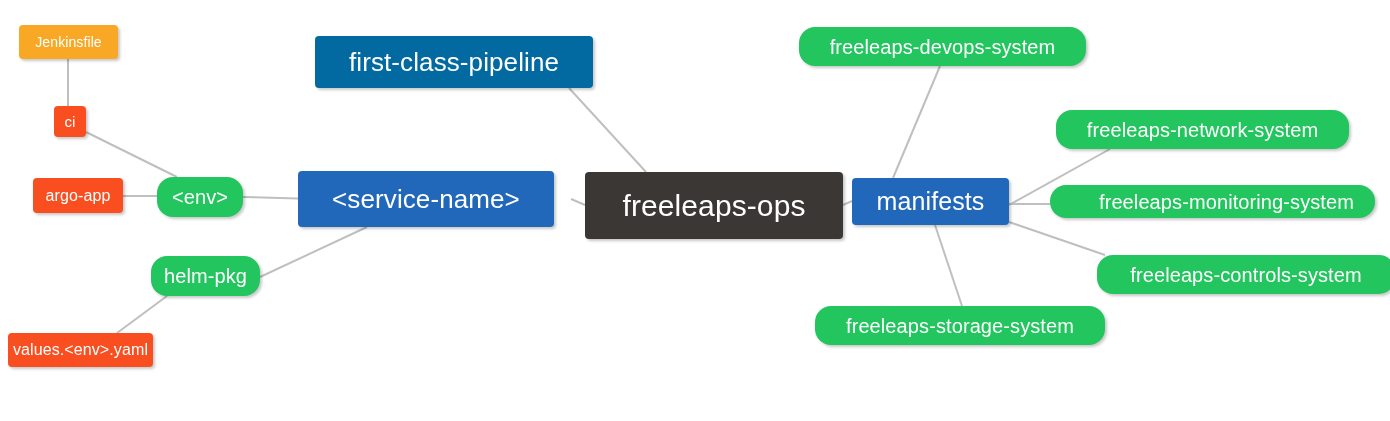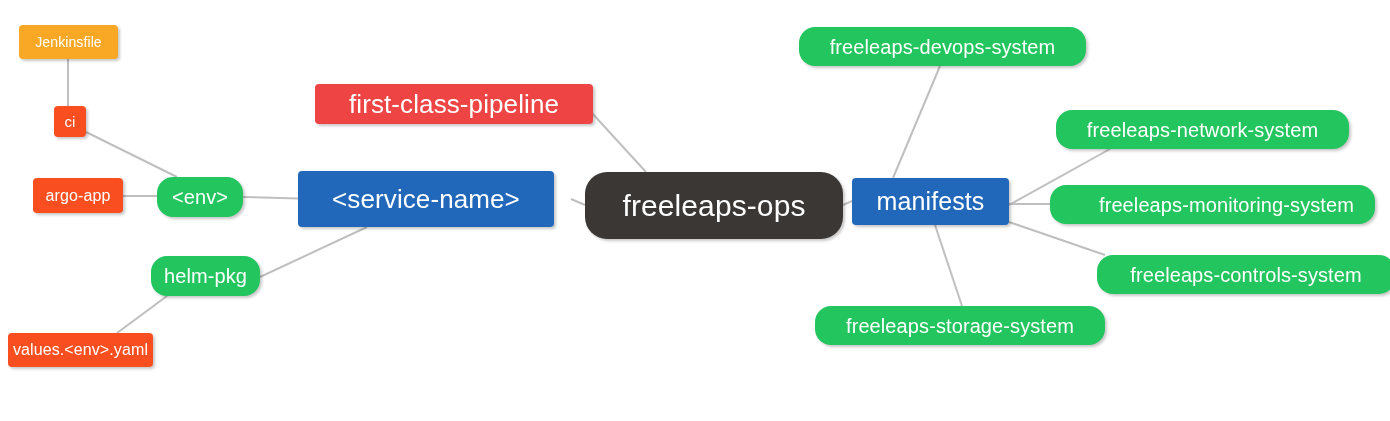--- a/index.html
+++ b/index.html
@@ -25,21 +25,21 @@
     display:flex;
     align-items:center;
     justify-content:center;
     color:#ffffff;
     border-radius:4px;
     white-space:nowrap;
     box-shadow:2px 2px 3px rgba(0,0,0,0.22);
     line-height:1;
     letter-spacing:0.1px;
   }
-  .node-root   { background:#3b3734;border-radius:22px; }
+  .node-root   { background:#3b3734; }
   .node-blue   { background:#2167ba; }
   .node-green  { background:#23c55e;border-radius:16px; }
   .node-orange { background:#f9a825; }
   .node-red    { background:#f94f20; }
 </style>
 </head>
 <body>
 
 <div id="mindmap">
   <svg id="edge-layer" viewBox="0 0 1390 421" width="1390" height="421" aria-hidden="true">
@@ -54,27 +54,27 @@
       <line x1="167" y1="296" x2="117" y2="333" class="edge" stroke="#bfbfbf"></line>
       <line x1="893" y1="178" x2="940" y2="66" class="edge" stroke="#bfbfbf"></line>
       <line x1="1009" y1="205" x2="1110" y2="149" class="edge" stroke="#bfbfbf"></line>
       <line x1="1009" y1="204" x2="1050" y2="204" class="edge" stroke="#bfbfbf"></line>
       <line x1="1009" y1="222" x2="1105" y2="255" class="edge" stroke="#bfbfbf"></line>
       <line x1="935" y1="225" x2="962" y2="306" class="edge" stroke="#bfbfbf"></line>
     </svg>
   <div id="node-layer">
       <div class="node node-root" style="left: 585px; top: 172px; width: 258px; height: 67px; font-size: 30px; background: rgb(59, 55, 52);">freeleaps-ops</div>
       <div class="node node-blue" style="left: 298px; top: 171px; width: 256px; height: 56px; font-size: 26px; background: rgb(33, 103, 186);">&lt;service-name&gt;</div>
-      <div class="node node-blue" style="left: 315px; top: 36px; width: 278px; height: 40px; font-size: 26px; background: #ef4444; margin-top: 48px;">first-class-pipeline</div>
+      <div class="node node-blue" style="left: 315px; top: 36px; width: 278px; height: 52px; font-size: 26px; background: #0369a1;">first-class-pipeline</div>
       <div class="node node-blue" style="left: 852px; top: 178px; width: 157px; height: 47px; font-size: 25px; background: rgb(33, 103, 186);">manifests</div>
       <div class="node node-green" style="left: 157px; top: 177px; width: 86px; height: 40px; font-size: 20px; background: rgb(35, 197, 94);">&lt;env&gt;</div>
       <div class="node node-red" style="left: 54px; top: 106px; width: 32px; height: 31px; font-size: 15px; background: rgb(249, 79, 32);">ci</div>
       <div class="node node-orange" style="left: 19px; top: 25px; width: 99px; height: 34px; font-size: 14px; background: rgb(249, 168, 37);">Jenkinsfile</div>
       <div class="node node-red" style="left: 33px; top: 178px; width: 90px; height: 35px; font-size: 16px; background: rgb(249, 79, 32);">argo-app</div>
       <div class="node node-green" style="left: 151px; top: 256px; width: 109px; height: 40px; font-size: 20px; background: rgb(35, 197, 94); text-align: center;">helm-pkg</div>
       <div class="node node-red" style="left: 8px; top: 333px; width: 145px; height: 34px; font-size: 16px; background: rgb(249, 79, 32);">values.&lt;env&gt;.yaml</div>
       <div class="node node-green" style="left: 799px; top: 27px; width: 287px; height: 39px; font-size: 20px; background: rgb(35, 197, 94);">freeleaps-devops-system</div>
       <div class="node node-green" style="left: 1056px; top: 110px; width: 293px; height: 39px; font-size: 20px; background: rgb(35, 197, 94);">freeleaps-network-system</div>
-      <div class="node node-green" style="left: 1050px; top: 185px; width: 325px; height: 39px; font-size: 20px; background: rgb(35, 197, 94); padding-left: 28px;">freeleaps-monitoring-system</div>
+      <div class="node node-green" style="left: 1050px; top: 185px; width: 325px; height: 33px; font-size: 20px; background: rgb(35, 197, 94); padding-left: 28px;">freeleaps-monitoring-system</div>
       <div class="node node-green" style="left: 1057px; top: 255px; width: 298px; height: 39px; font-size: 20px; background: rgb(35, 197, 94); margin-left: 40px;">freeleaps-controls-system</div>
       <div class="node node-green" style="left: 815px; top: 306px; width: 290px; height: 39px; font-size: 20px; background: rgb(35, 197, 94);">freeleaps-storage-system</div>
     </div>
 </div>
 
 </body></html>

